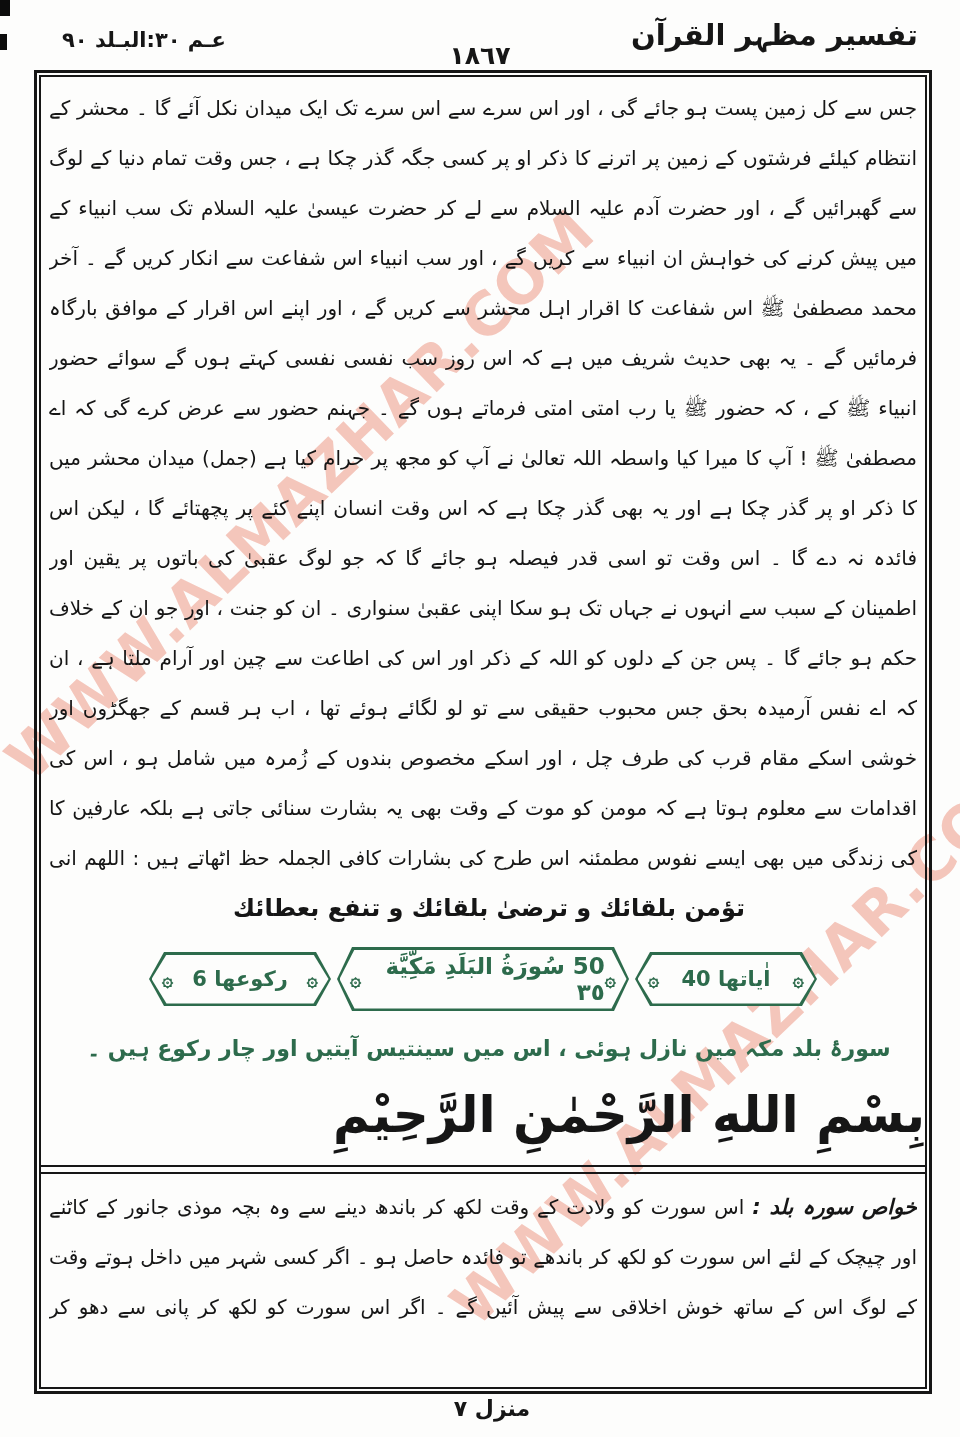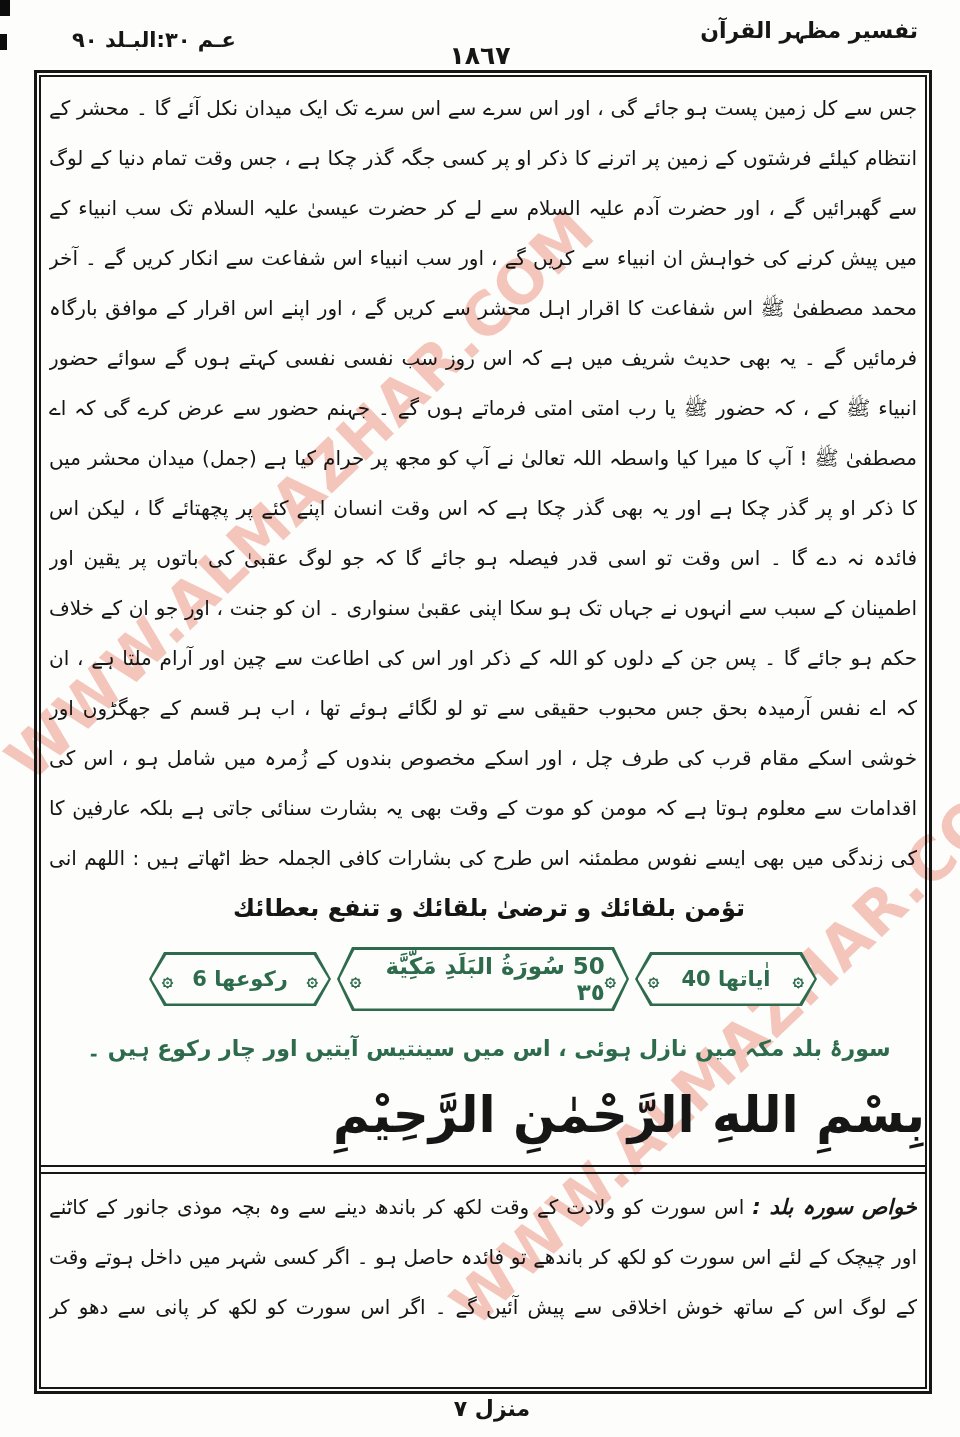--- a/index.html
+++ b/index.html
@@ -18,23 +18,23 @@
     font-weight:bold;font-size:60px;letter-spacing:1px;
     color:var(--wm,#f2b9ac);opacity:.8;
     transform:translate(-50%,-50%) rotate(-44deg);
     pointer-events:none;
   }
   .wm1{left:300px;top:495px;}
   .wm2{left:745px;top:1040px;}
 
   
   .header{position:absolute;left:34px;right:34px;top:14px;height:48px;z-index:2;}
-  .book-title{position:absolute;right:8px;top:4px;font-size:22px;font-weight:bold;}
+  .book-title{position:absolute;right:8px;top:4px;font-size:29px;font-weight:bold;}
   .page-number{position:absolute;left:50%;top:27px;transform:translateX(-50%);font-size:25px;font-weight:bold;letter-spacing:2px;}
-  .section-ref{position:absolute;left:38px;top:14px;font-size:21px;font-weight:bold;}
+  .section-ref{position:absolute;left:28px;top:14px;font-size:21px;font-weight:bold;}
 
   
   .frame{position:absolute;left:34px;top:70px;width:892px;height:1318px;border:3px solid #161616;z-index:2;background:transparent;}
   .frame-inner{position:absolute;inset:2px;border:2px solid #161616;}
 
   .main-lines{padding:6px 8px 0;}
   .t-line{
     height:50px;line-height:50px;font-size:20px;overflow:hidden;
     text-align:justify;text-align-last:justify;-moz-text-align-last:justify;
   }

